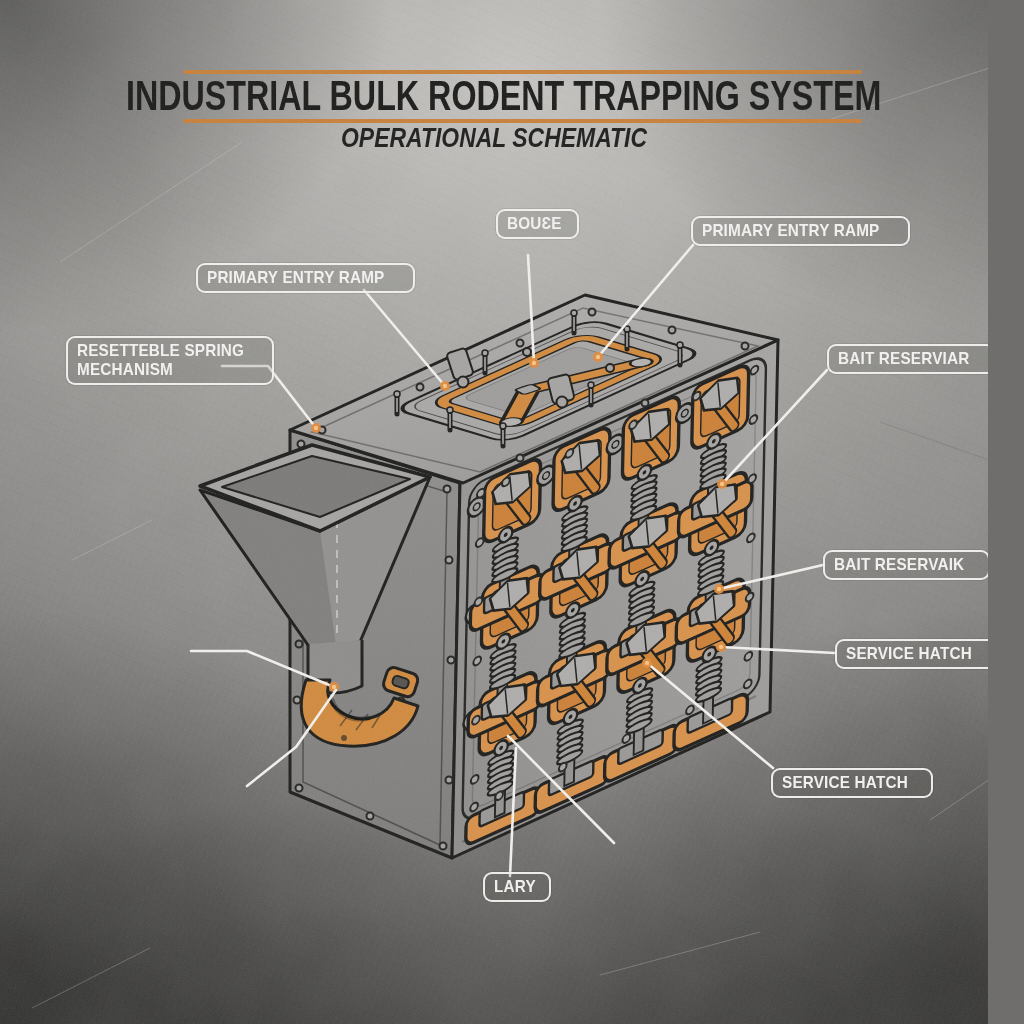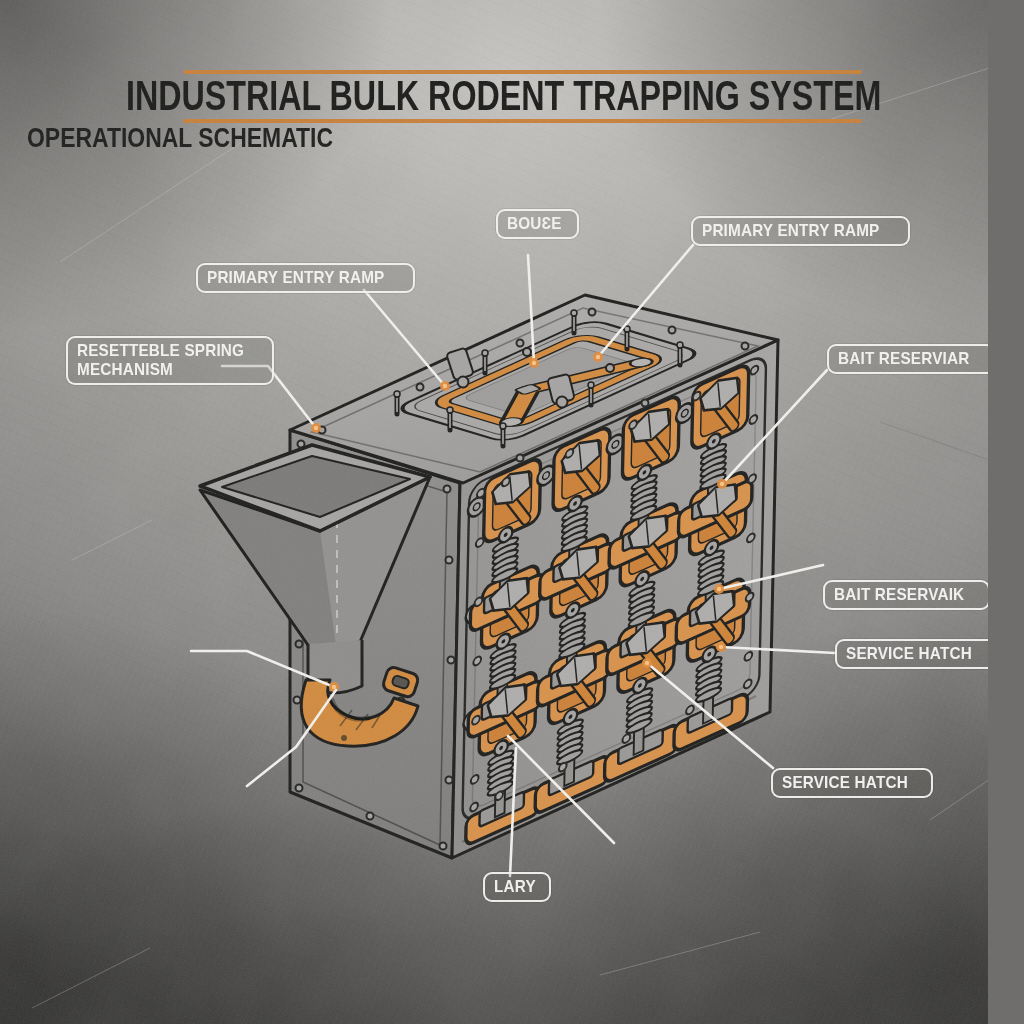--- a/index.html
+++ b/index.html
@@ -22,21 +22,21 @@
       background:
         repeating-linear-gradient(113deg, rgba(255,255,255,.045) 0 1px, transparent 1px 7px),
         repeating-linear-gradient(23deg, rgba(0,0,0,.035) 0 1px, transparent 1px 11px);}
   svg.layer{position:absolute;left:0;top:0;}
   .grainsvg{pointer-events:none;}
   
   .rule{position:absolute;left:183px;width:679px;height:4px;border-radius:2px;}
   .title-wrap{position:absolute;left:0;right:0;top:73px;text-align:center;}
   .title-wrap .t{display:inline-block;transform:scaleX(.75);transform-origin:center;
       font-weight:700;font-size:43px;line-height:44px;letter-spacing:0;color:#1a1a19;white-space:nowrap;}
-  .sub-wrap{position:absolute;left:0;right:0;top:123px;text-align:left;}
+  .sub-wrap{position:absolute;left:0;right:0;top:123px;text-align:center;font-style:italic;}
   .sub-wrap .t{display:inline-block;transform:scaleX(.85);transform-origin:center;
       font-weight:700;font-size:27px;line-height:30px;color:#1d1d1c;white-space:nowrap;}
   
   .callout{position:absolute;border:2px solid rgba(246,245,243,.96);border-radius:9px;
       background:rgba(72,72,70,.16);color:#f4f3f1;font-weight:700;font-size:17px;
       line-height:19px;padding:3px 9px 4px;white-space:nowrap;
       box-shadow:0 0 0 1px rgba(0,0,0,.08);}
   .callout .t{display:inline-block;transform:scaleX(.9);transform-origin:left center;letter-spacing:.2px;}
   .callout.two .t{white-space:normal;display:block;}
   .xb{-webkit-text-stroke:.6px #f4f3f1;}
@@ -500,21 +500,21 @@
     <span class="t">PRIMARY ENTRY RAMP</span></div>
 
   <div class="callout two" style="left:66px;top:336px">
     <span class="t">RESETTEBLE SPRING</span>
     <span class="t">MECHANISM</span>
     </div>
 
   <div class="callout" style="left:827px;top:344px">
     <span class="t">BAIT RESERVIAR</span></div>
 
-  <div class="callout" style="left:823px;top:580px">
+  <div class="callout" style="left:823px;top:550px">
     <span class="t">BAIT RESERVAIK</span></div>
 
   <div class="callout" style="left:835px;top:639px">
     <span class="t">SERVICE HATCH</span></div>
 
 
   <div class="callout" style="left:771px;top:768px">
     <span class="t">SERVICE HATCH</span></div>
 
 

